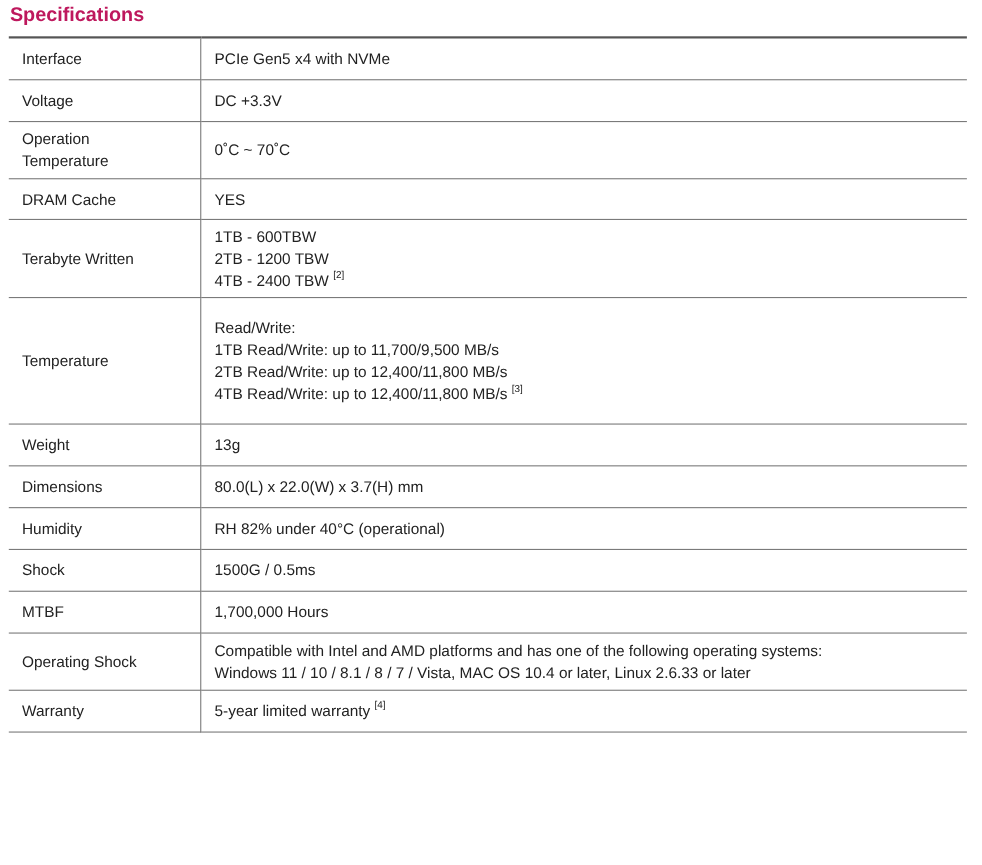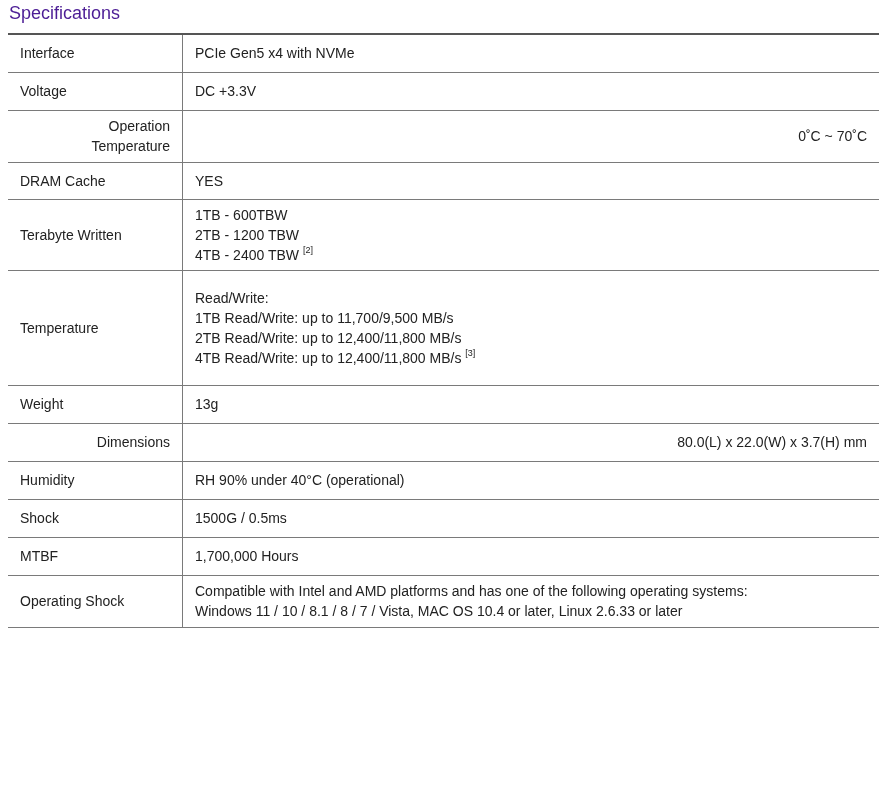--- a/index.html
+++ b/index.html
@@ -1,19 +1,19 @@
 <!DOCTYPE html>
 <html><head>
 <meta charset="utf-8">
 <style>
   html, body { margin: 0; padding: 0; background: #ffffff; }
   body { width: 893px; height: 786px; position: relative; overflow: hidden;
          font-family: "Liberation Sans", "DejaVu Sans", sans-serif; color: #222; }
-  .title { position: absolute; left: 9px; top: 3px; font-size: 18px; font-weight: normal;
-           color: #4c1d95; letter-spacing: 0px; }
+  .title { position: absolute; left: 9px; top: 3px; font-size: 18px; font-weight: bold;
+           color: #be185d; letter-spacing: 0px; }
   table.spec { position: absolute; left: 8px; top: 33px; width: 871px; border-collapse: collapse;
                font-size: 14px; }
   table.spec td { border-top: 1px solid #7a7a7a; border-bottom: 1px solid #7a7a7a; padding: 0 12px;
                   vertical-align: middle; line-height: 20px; }
   table.spec tr:first-child td { border-top: 2px solid #555; }
   table.spec td.k { width: 150px; border-right: 1px solid #7a7a7a; }
   table.spec td.v { padding-left: 12px; }
   sup { font-size: 9px; line-height: 0; vertical-align: super; position: relative; top: -1px; }
   .line { display: block; }
 </style>
@@ -29,21 +29,21 @@
         <td class="v">
           <span class="line"><span>PCIe Gen5 x4 with NVMe</span></span>
         </td>
       </tr>
       <tr style="height: 38px; margin-top: 28px;">
         <td class="k">Voltage</td>
         <td class="v">
           <span class="line"><span>DC +3.3V</span></span>
         </td>
       </tr>
-      <tr style="height: 52px; text-align: right;">
+      <tr style="height: 52px;">
         <td class="k">
           <span class="line">Operation</span>
           <span class="line">Temperature</span>
         </td>
         <td class="v">
           <span class="line"><span>0˚C ~ 70˚C</span></span>
         </td>
       </tr>
       <tr style="height: 37px;">
         <td class="k">DRAM Cache</td>
@@ -67,30 +67,30 @@
           <span class="line"><span>2TB Read/Write: up to 12,400/11,800 MB/s</span></span>
           <span class="line"><span>4TB Read/Write: up to 12,400/11,800 MB/s </span><sup>[3]</sup></span>
         </td>
       </tr>
       <tr style="height: 38px;">
         <td class="k">Weight</td>
         <td class="v">
           <span class="line"><span>13g</span></span>
         </td>
       </tr>
-      <tr style="height: 38px; text-align: right;">
+      <tr style="height: 38px;">
         <td class="k">Dimensions</td>
         <td class="v">
           <span class="line"><span>80.0(L) x 22.0(W) x 3.7(H) mm</span></span>
         </td>
       </tr>
       <tr style="height: 38px;">
         <td class="k">Humidity</td>
         <td class="v">
-          <span class="line"><span>RH 90% under 40°C (operational)</span></span>
+          <span class="line"><span>RH 82% under 40°C (operational)</span></span>
         </td>
       </tr>
       <tr style="height: 38px;">
         <td class="k">Shock</td>
         <td class="v">
           <span class="line"><span>1500G / 0.5ms</span></span>
         </td>
       </tr>
       <tr style="height: 38px;">
         <td class="k">MTBF</td>
@@ -98,14 +98,20 @@
           <span class="line"><span>1,700,000 Hours</span></span>
         </td>
       </tr>
       <tr style="height: 52px;">
         <td class="k">Operating Shock</td>
         <td class="v">
           <span class="line"><span>Compatible with Intel and AMD platforms and has one of the following operating systems:</span></span>
           <span class="line"><span>Windows 11 / 10 / 8.1 / 8 / 7 / Vista, MAC OS 10.4 or later, Linux 2.6.33 or later</span></span>
         </td>
       </tr>
+      <tr style="height: 38px;">
+        <td class="k">Warranty</td>
+        <td class="v">
+          <span class="line"><span>5-year limited warranty </span><sup>[4]</sup></span>
+        </td>
+      </tr>
     </tbody>
 </table>
 
 </body></html>

